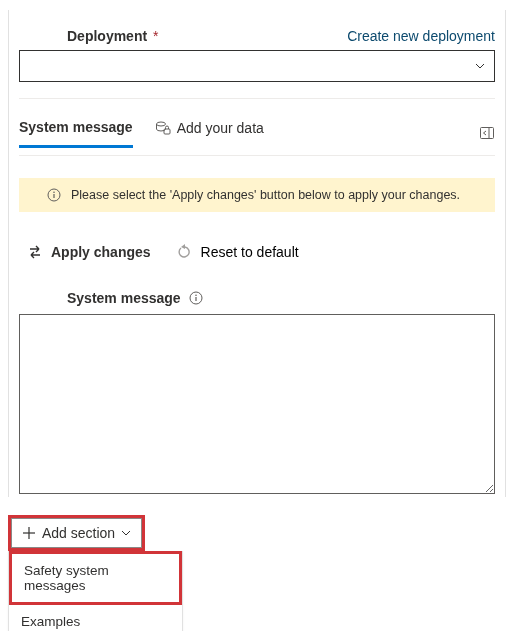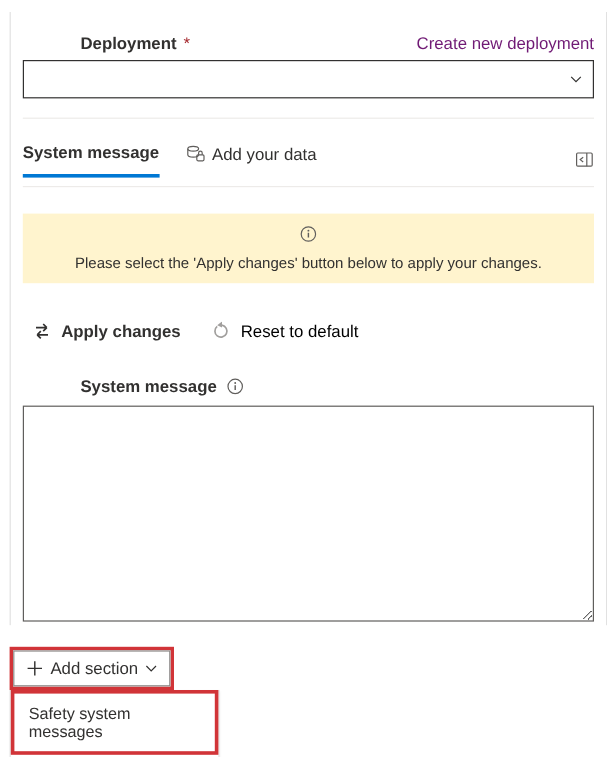--- a/index.html
+++ b/index.html
@@ -13,36 +13,36 @@
     }
     .panel {
       border-left: 1px solid #e1e1e1;
       border-right: 1px solid #e1e1e1;
       padding: 18px 10px 0 10px;
       min-height: 480px;
     }
     .row-top { display: flex; justify-content: space-between; align-items: center; margin-bottom: 6px; }
     .label { font-weight: 600; font-size: 14px; padding-left: 48px; }
     .req { color: #a4262c; margin-left: 2px; }
-    .link { color: #701a75; font-size: 14px; cursor: pointer; }
+    .link { color: #0c4a6e; font-size: 14px; cursor: pointer; }
     .select {
       width: 100%; height: 32px; border: 1px solid #323130;
       background: #fff; display: flex; align-items: center; justify-content: flex-end;
       padding: 0 8px; cursor: pointer;
     }
     .divider { border: none; border-top: 1px solid #edebe9; margin: 16px 0 12px; }
     .tabs-row { display: flex; align-items: center; justify-content: space-between; border-bottom: 1px solid #edebe9; }
     .tabs { display: flex; gap: 22px; align-items: center; height: 44px; }
     .tab { cursor: pointer; font-size: 14px; color: #323130; padding-bottom: 10px; }
     .tab.active { font-weight: 600; border-bottom: 3px solid #0078d4; }
     .tabwithicon { display: flex; align-items: center; gap: 6px; justify-content: flex-end; }
     .panel-icon { color: #605e5c; cursor: pointer; }
     .banner {
       background: #fff4ce; display: flex; align-items: center; gap: 10px;
-      padding: 10px 28px; margin-top: 22px; font-size: 12.5px; color: #323130; flex-direction: column;
+      padding: 10px 28px; margin-top: 22px; font-size: 12.5px; color: #323130;
     }
     .actions { display: flex; align-items: center; gap: 26px; margin-top: 16px; margin-left: 8px; }
     .action { display: flex; align-items: center; gap: 8px; font-weight: 600; cursor: pointer; margin-top: 16px; }
     .action.disabled { color: #000000; cursor: default; font-weight: 400; }
     .sys-label { display: flex; align-items: center; gap: 8px; margin-top: 30px; }
     .sys-label .label { font-weight: 600; }
     .textarea {
       width: 100%; height: 180px; border: 1px solid #605e5c; resize: both;
       margin-top: 8px; padding: 6px; font-family: inherit; font-size: 13px;
     }

